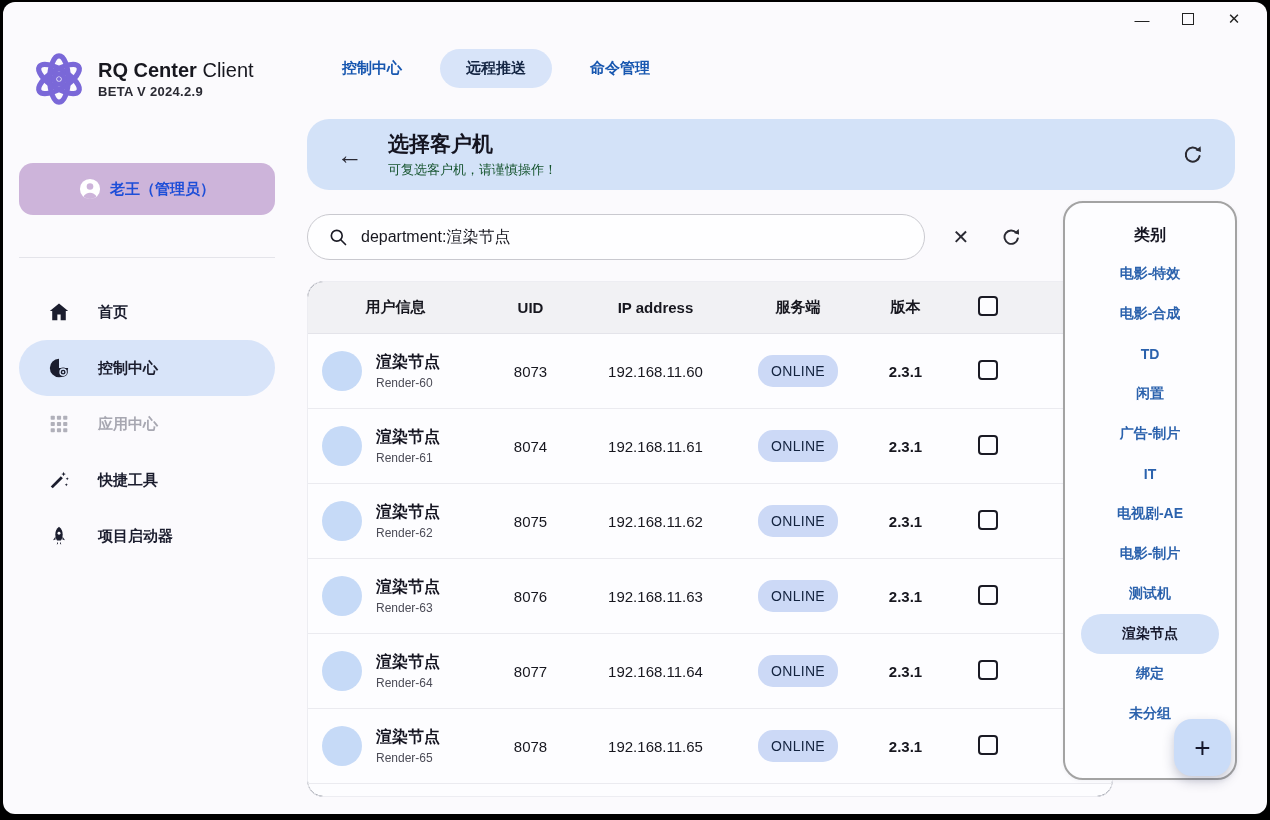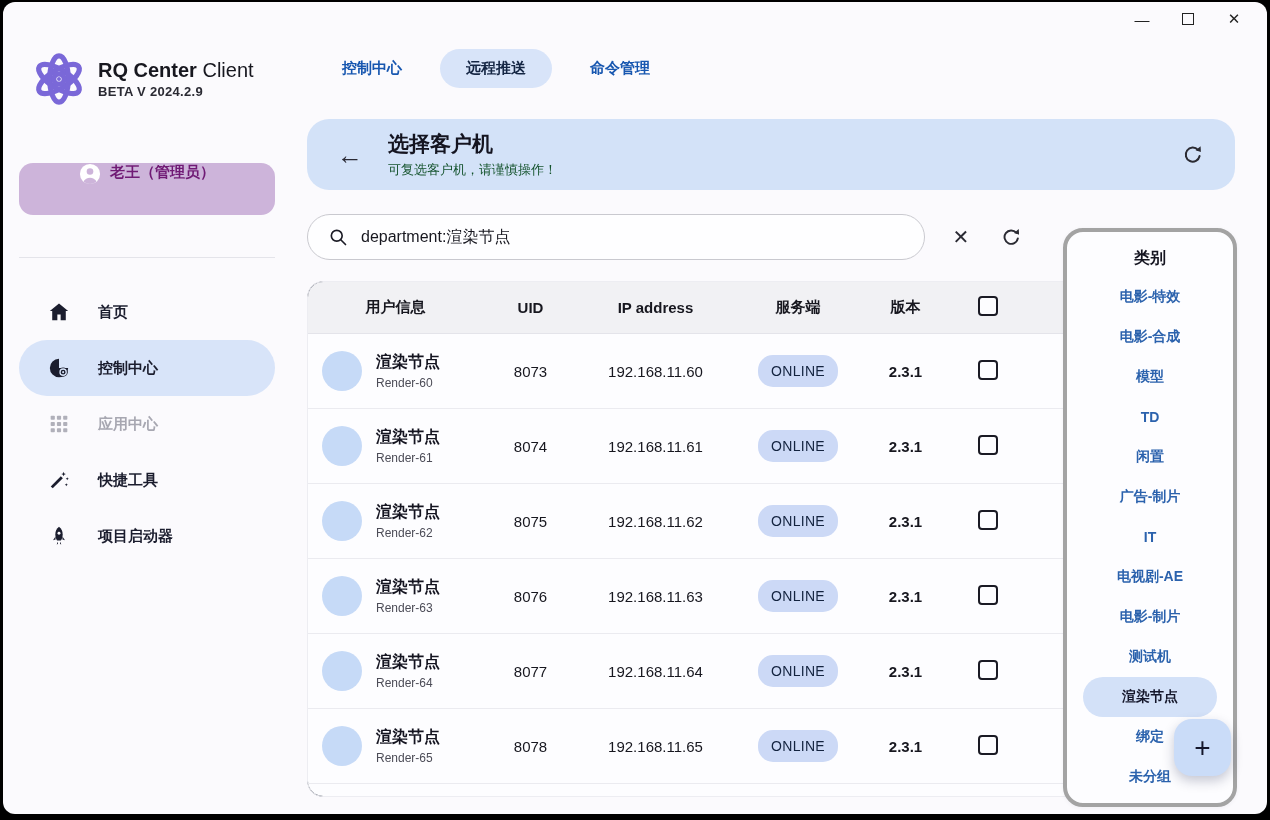--- a/index.html
+++ b/index.html
@@ -21,22 +21,22 @@
              font-size:15px; color:#222; cursor:default; }
   .max-box { width:12px; height:12px; border:1.6px solid #222; }
   
   .sidebar { position:absolute; top:34px; left:0; width:290px; bottom:0; }
   .brand { position:absolute; top:14px; left:27px; display:flex; align-items:center; gap:10px; }
   .brand-text .line1 { font-size:20px; color:#17171f; }
   .brand-text .line1 b { font-weight:bold; }
   .brand-text .line2 { font-size:13px; font-weight:bold; color:#2a2a33; margin-top:2px; letter-spacing:.3px; }
   .user-badge {
     position:absolute; top:127px; left:16px; width:256px; height:52px;
-    background:#cdb4da; border-radius:14px; display:flex; align-items:flex-start; justify-content:center;
-    gap:9px; color:#701a75; font-size:15px; font-weight:bold; cursor:pointer;
+    background:#cdb4da; border-radius:14px; display:flex; align-items:center; justify-content:center;
+    gap:9px; color:#1d4ed8; font-size:15px; font-weight:bold; cursor:pointer;
   }
   .sidebar-divider { position:absolute; top:221px; left:16px; width:256px; height:1px; background:#e4e4ea; }
   .nav { position:absolute; top:248px; left:16px; width:256px; }
   .nav-item { height:56px; display:flex; align-items:center; padding-left:28px; gap:27px;
               font-size:15px; font-weight:bold; color:#1b1d2e; border-radius:28px; cursor:pointer; }
   .nav-item .nicon { width:24px; height:24px; display:flex; align-items:center; justify-content:center; }
   .nav-item.active { background:#d8e4f9; }
   .nav-item.disabled { color:#a7a7b1; }
   
   .main { position:absolute; top:34px; left:290px; right:0; bottom:0; }
@@ -81,23 +81,23 @@
   .uname { font-size:16px; font-weight:bold; color:#141420; }
   .usub { font-size:12px; color:#4c4c57; margin-top:3px; }
   .status-badge { display:inline-block; background:#ccd9f6; color:#13233f; font-size:14px; font-weight:normal;
                   padding:8px 13px; border-radius:15px; letter-spacing:.3px; }
   .ver { font-weight:bold; font-size:15px; }
   .checkbox { display:inline-block; width:20px; height:20px; border:2.5px solid #1a1a24; border-radius:4px;
               background:#fdfdff; cursor:pointer; }
   .t-footer-sliver { height:12px; background:#fdfdff; }
   
   .cat-panel {
-    position:absolute; left:770px; top:192px; width:174px; height:579px;
-    background:#fdfdff; border:4px solid #a3a3a3; border-radius:20px;
-    box-shadow:0 1px 4px rgba(40,40,80,.05); padding-top:16px;
+    position:absolute; left:770px; top:165px; width:174px; height:579px;
+    background:#fdfdff; border:2px solid #a3a3a3; border-radius:20px;
+    box-shadow:0 1px 4px rgba(40,40,80,.05); padding-top:22px;
   }
   .cat-title { text-align:center; font-size:16px; font-weight:bold; color:#141420; margin-bottom:8px; }
   .cat-item { height:40px; margin:0 16px; display:flex; align-items:center; justify-content:center;
               font-size:14px; font-weight:bold; color:#2b62ad; cursor:pointer; border-radius:20px; }
   .cat-item.active { background:#d3e1f8; color:#15172b; }
   
   .fab {
     position:absolute; left:881px; top:683px; width:57px; height:57px; border-radius:18px;
     background:#cadcf8; box-shadow:0 5px 12px rgba(30,40,80,.25); display:flex; align-items:center;
     justify-content:center; font-size:28px; color:#15172b; cursor:pointer; z-index:5; font-weight:normal;
@@ -362,21 +362,20 @@
       <div class="t-footer-sliver"></div>
     </div>
 
     <div class="cat-panel">
       <div class="cat-title">类别</div>
 
         <div class="cat-item">电影-特效</div>
 
         <div class="cat-item">电影-合成</div>
 
-        <div class="cat-item">模型</div>
 
         <div class="cat-item">TD</div>
 
         <div class="cat-item">闲置</div>
 
         <div class="cat-item">广告-制片</div>
 
         <div class="cat-item">IT</div>
 
         <div class="cat-item">电视剧-AE</div>

